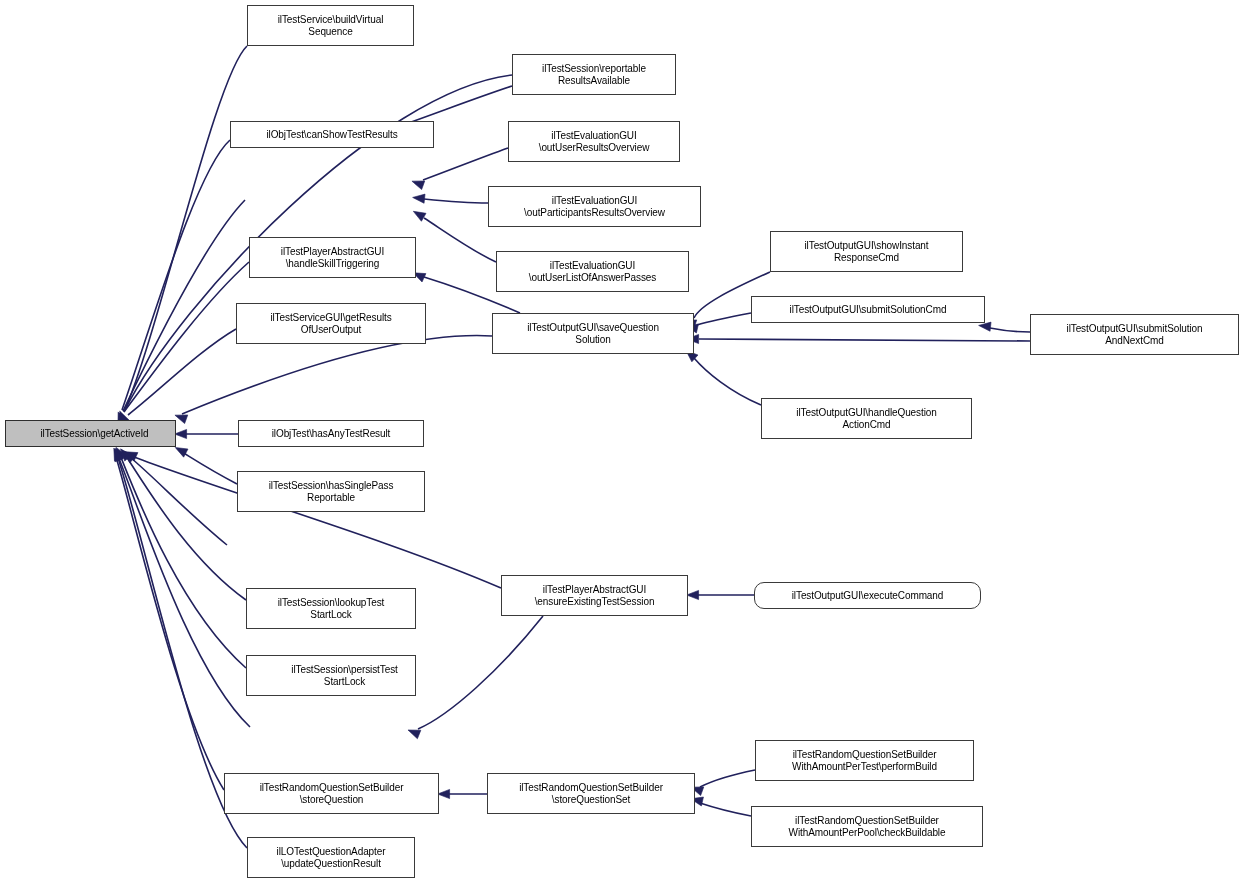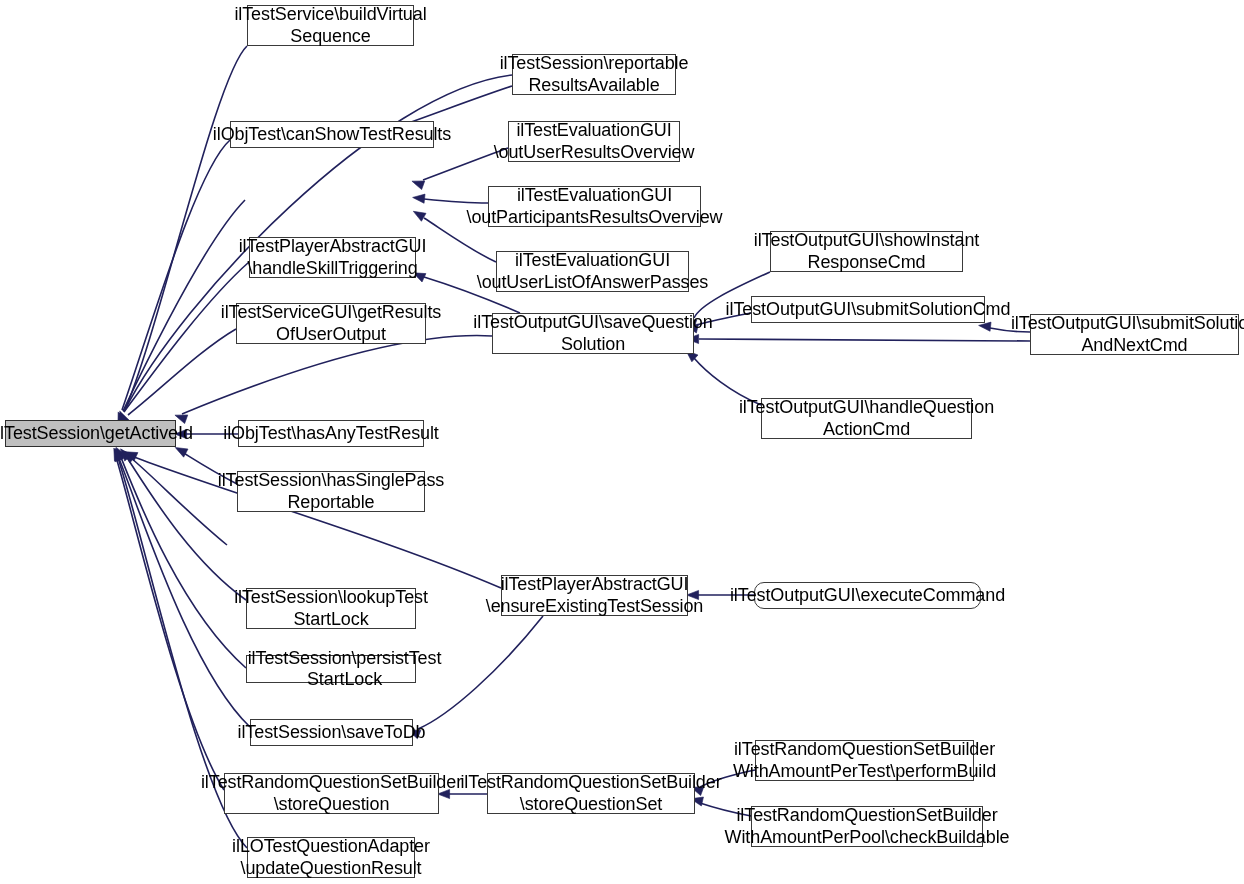--- a/index.html
+++ b/index.html
@@ -45,21 +45,21 @@
     position: absolute;
     box-sizing: border-box;
     border: 1.4px solid #3a3a3a;
     background: #ffffff;
     color: #000000;
     display: flex;
     align-items: center;
     justify-content: center;
     text-align: center;
     line-height: 1.18;
-    font-size: 18px;
+    font-size: 10px;
     letter-spacing: -0.1px;
     white-space: pre-line;
     padding: 0 4px;
   }
   .node.current {
     background: #bfbfbf;
     border-color: #2e2e2e;
   }
 </style>
 </head>
@@ -158,26 +158,25 @@
 Solution</div>
       <div class="node" style="left: 1030px; top: 314px; width: 209px; height: 41px;">ilTestOutputGUI\submitSolution
 AndNextCmd</div>
       <div class="node" style="left: 761px; top: 398px; width: 211px; height: 41px;">ilTestOutputGUI\handleQuestion
 ActionCmd</div>
       <div class="node" style="left: 238px; top: 420px; width: 186px; height: 27px;">ilObjTest\hasAnyTestResult</div>
       <div class="node" style="left: 237px; top: 471px; width: 188px; height: 41px;">ilTestSession\hasSinglePass
 Reportable</div>
       <div class="node" style="left: 246px; top: 588px; width: 170px; height: 41px;">ilTestSession\lookupTest
 StartLock</div>
-      <div class="node" style="left: 246px; top: 655px; width: 170px; height: 28px; padding-left: 31px;">ilTestSession\persistTest
+      <div class="node" style="left: 246px; top: 655px; width: 170px; height: 41px; padding-left: 31px;">ilTestSession\persistTest
 StartLock</div>
       <div class="node" style="left: 501px; top: 575px; width: 187px; height: 41px;">ilTestPlayerAbstractGUI
 \ensureExistingTestSession</div>
       <div class="node" style="left: 754px; top: 582px; width: 227px; height: 27px; border-radius: 10px;">ilTestOutputGUI\executeCommand</div>
-      <div class="node" style="left: 250px; top: 719px; width: 163px; height: 27px;">ilTestSession\saveToDb</div>
       <div class="node" style="left: 755px; top: 740px; width: 219px; height: 41px;">ilTestRandomQuestionSetBuilder
 WithAmountPerTest\performBuild</div>
       <div class="node" style="left: 224px; top: 773px; width: 215px; height: 41px;">ilTestRandomQuestionSetBuilder
 \storeQuestion</div>
       <div class="node" style="left: 487px; top: 773px; width: 208px; height: 41px;">ilTestRandomQuestionSetBuilder
 \storeQuestionSet</div>
       <div class="node" style="left: 751px; top: 806px; width: 232px; height: 41px;">ilTestRandomQuestionSetBuilder
 WithAmountPerPool\checkBuildable</div>
       <div class="node" style="left: 247px; top: 837px; width: 168px; height: 41px;">ilLOTestQuestionAdapter
 \updateQuestionResult</div>

